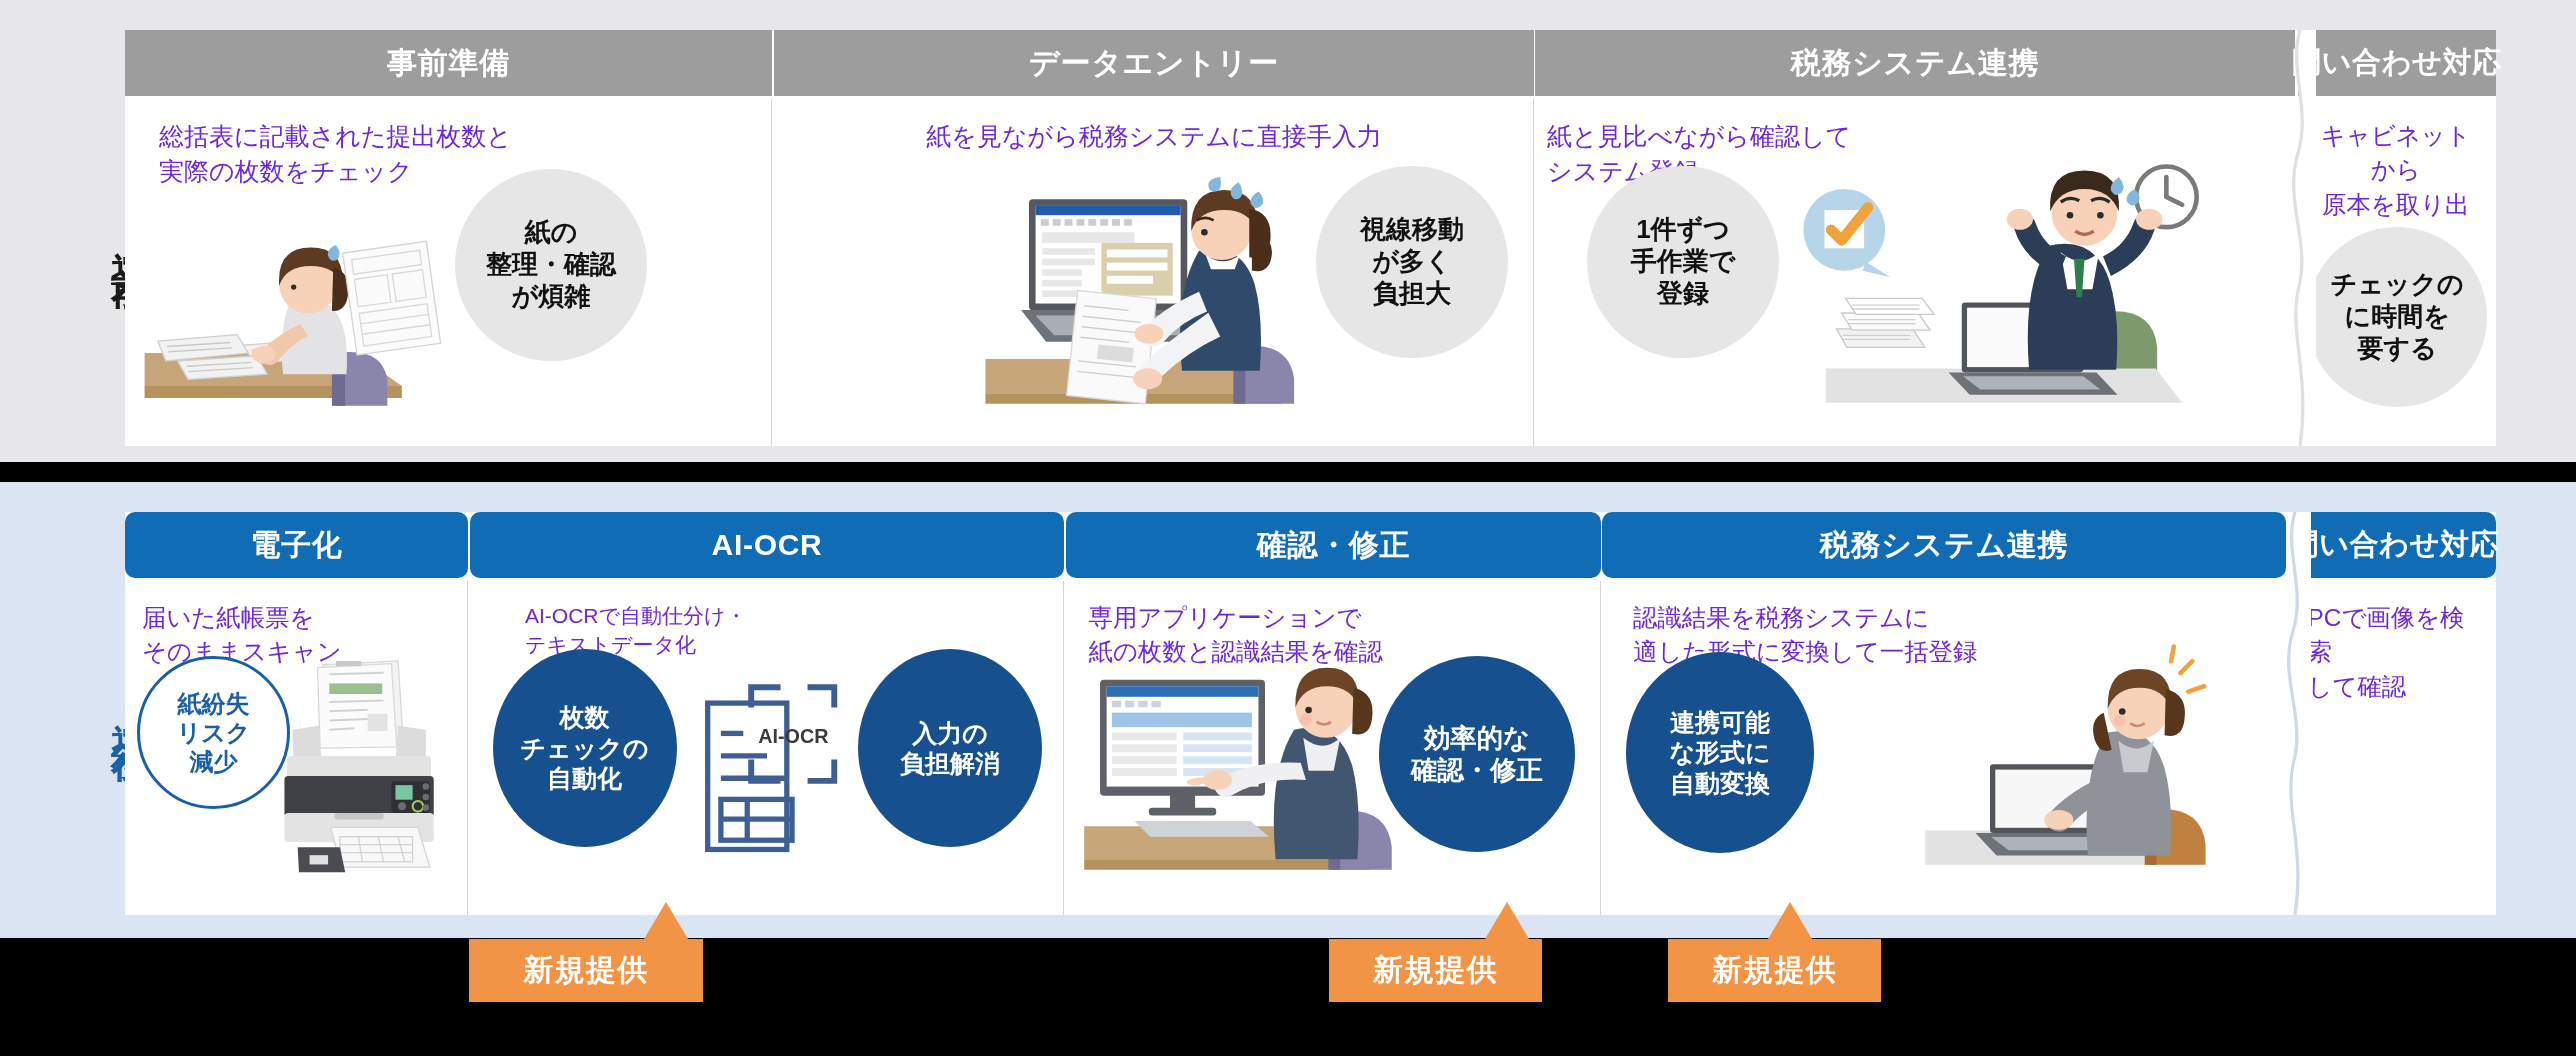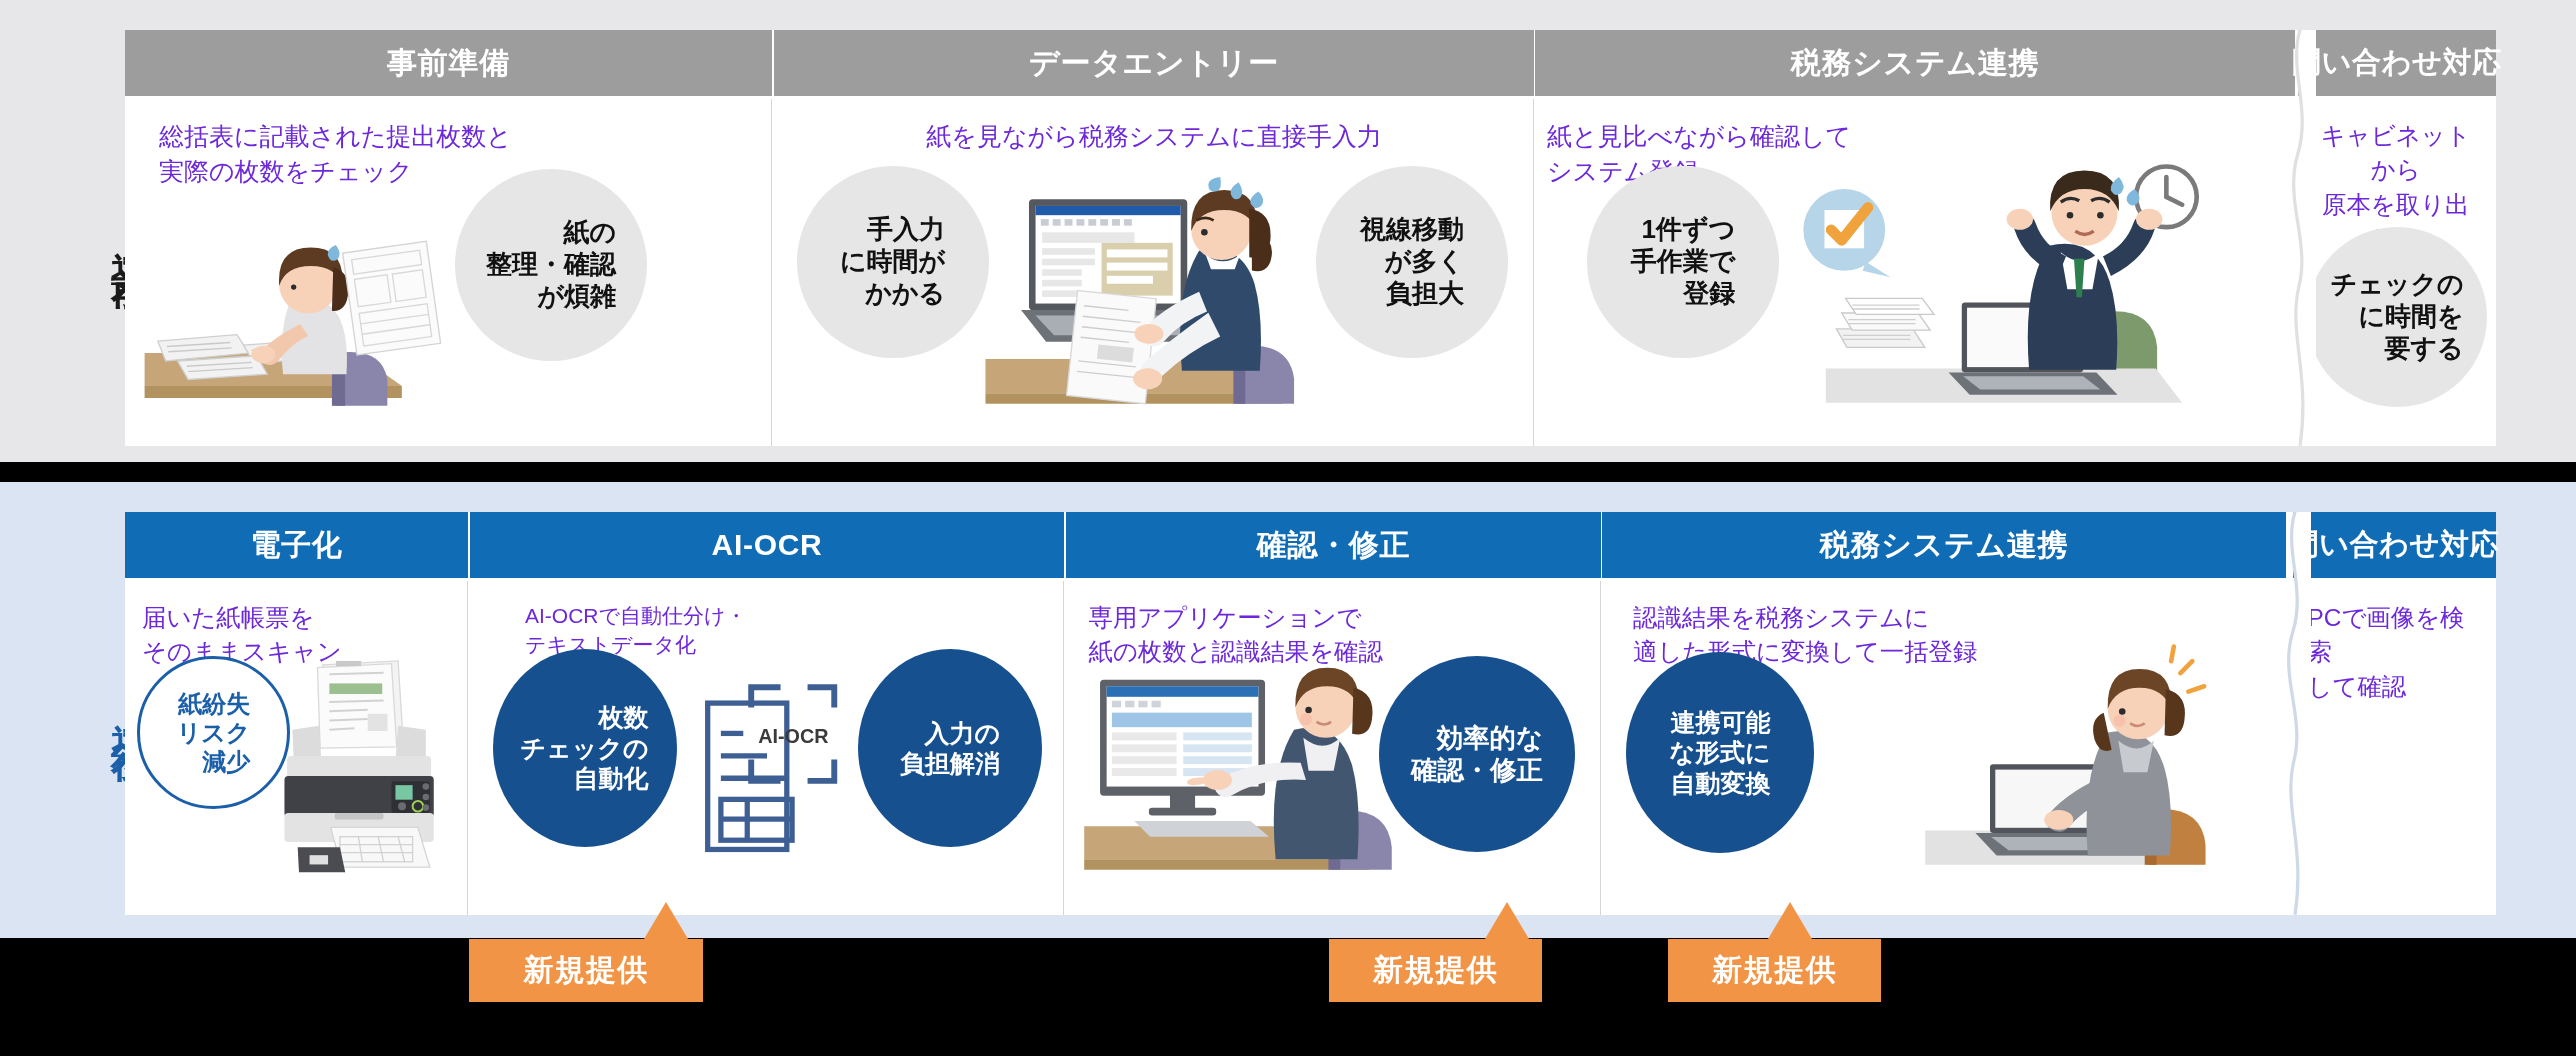--- a/index.html
+++ b/index.html
@@ -68,41 +68,41 @@
     background: #d6d6d6;
   }
 
   .col-head {
     position: absolute; left: 0; top: 0; width: 100%; height: 66px;
     display: flex; align-items: center; justify-content: center;
     color: #fff; font-weight: bold; font-size: 30px;
     letter-spacing: 0.7px; white-space: nowrap;
   }
   .head-gray { background: #9d9d9d; }
-  .head-blue { background: #0f6cb5; }
+  .head-blue { background: #0f6cb5; border-radius: 10px; }
 
   .col-body {
     position: absolute; left: 0; top: 66px; width: 100%; bottom: 0;
     background: #fff;
   }
   .col-desc {
     position: absolute; left: 0; top: 0; width: 100%;
     padding: 22.5px 17px 0 17px;
     font-size: 25px; line-height: 1.42; color: #6d28d9;
     white-space: pre-line;
   }
   .desc-center { text-align: center; }
   .desc-left   { text-align: left; padding-left: 26.4px; }
 
   
   .badge {
     position: absolute;
     border-radius: 50%;
     display: flex; align-items: center; justify-content: center;
-    text-align: right;
+    text-align: center;
     font-weight: bold;
     line-height: 1.22;
     white-space: pre-line;
     z-index: 6;
   }
   .badge-gray { background: #e6e6e6; color: #111; }
   .badge-blue { background: #17508f; color: #fff; }
   .badge-outline {
     background: #fff; color: #1b5fa8;
     border: 3.3px solid #1b5fa8;
@@ -293,23 +293,20 @@
             <path d="M354 130 q26 20 52 0 l-8 22 -36 0z" fill="#fff"></path>
 
             <g fill="#7fb8dc">
               <path d="M404 20 q10 16 2 24 q-10 6 -14 -6 q-2 -10 12 -18z"></path>
               <path d="M434 34 q12 12 4 22 q-10 8 -16 -4 q-2 -10 12 -18z"></path>
               <path d="M376 12 q4 18 -6 22 q-12 2 -12 -10 q0 -10 18 -12z"></path>
             </g>
           </svg>
         </div>
 
-        <div class="badge badge-gray" style="left:22.5px; top:70px; width:192px; height:192px; font-size:26px;">手入力
-に時間が
-かかる</div>
         <div class="badge badge-gray" style="left:542px; top:70px; width:192px; height:192px; font-size:26px;">視線移動
 が多く
 負担大</div>
       </div>
       <div class="col-divider" style="right:0;"></div>
     </div>
 
     <div class="col" style="left:1410px; width:760px;">
       <div class="col-head head-gray">税務システム連携</div>
       <div class="col-body">

